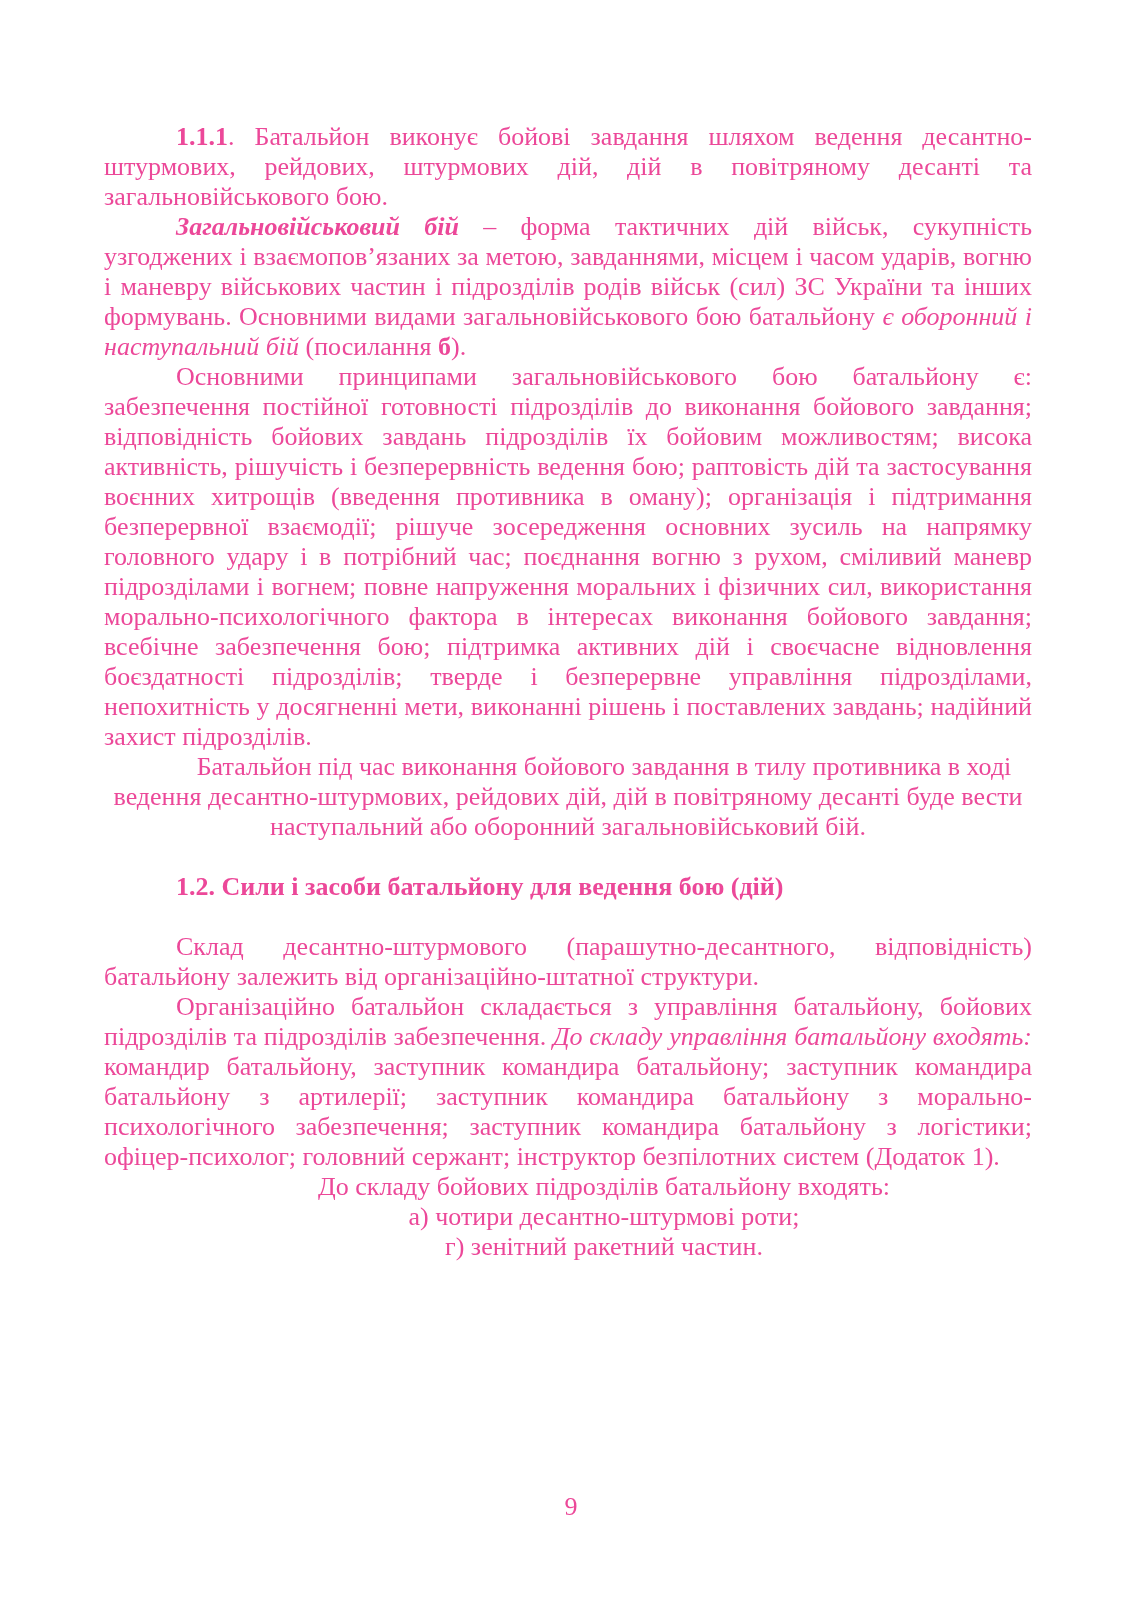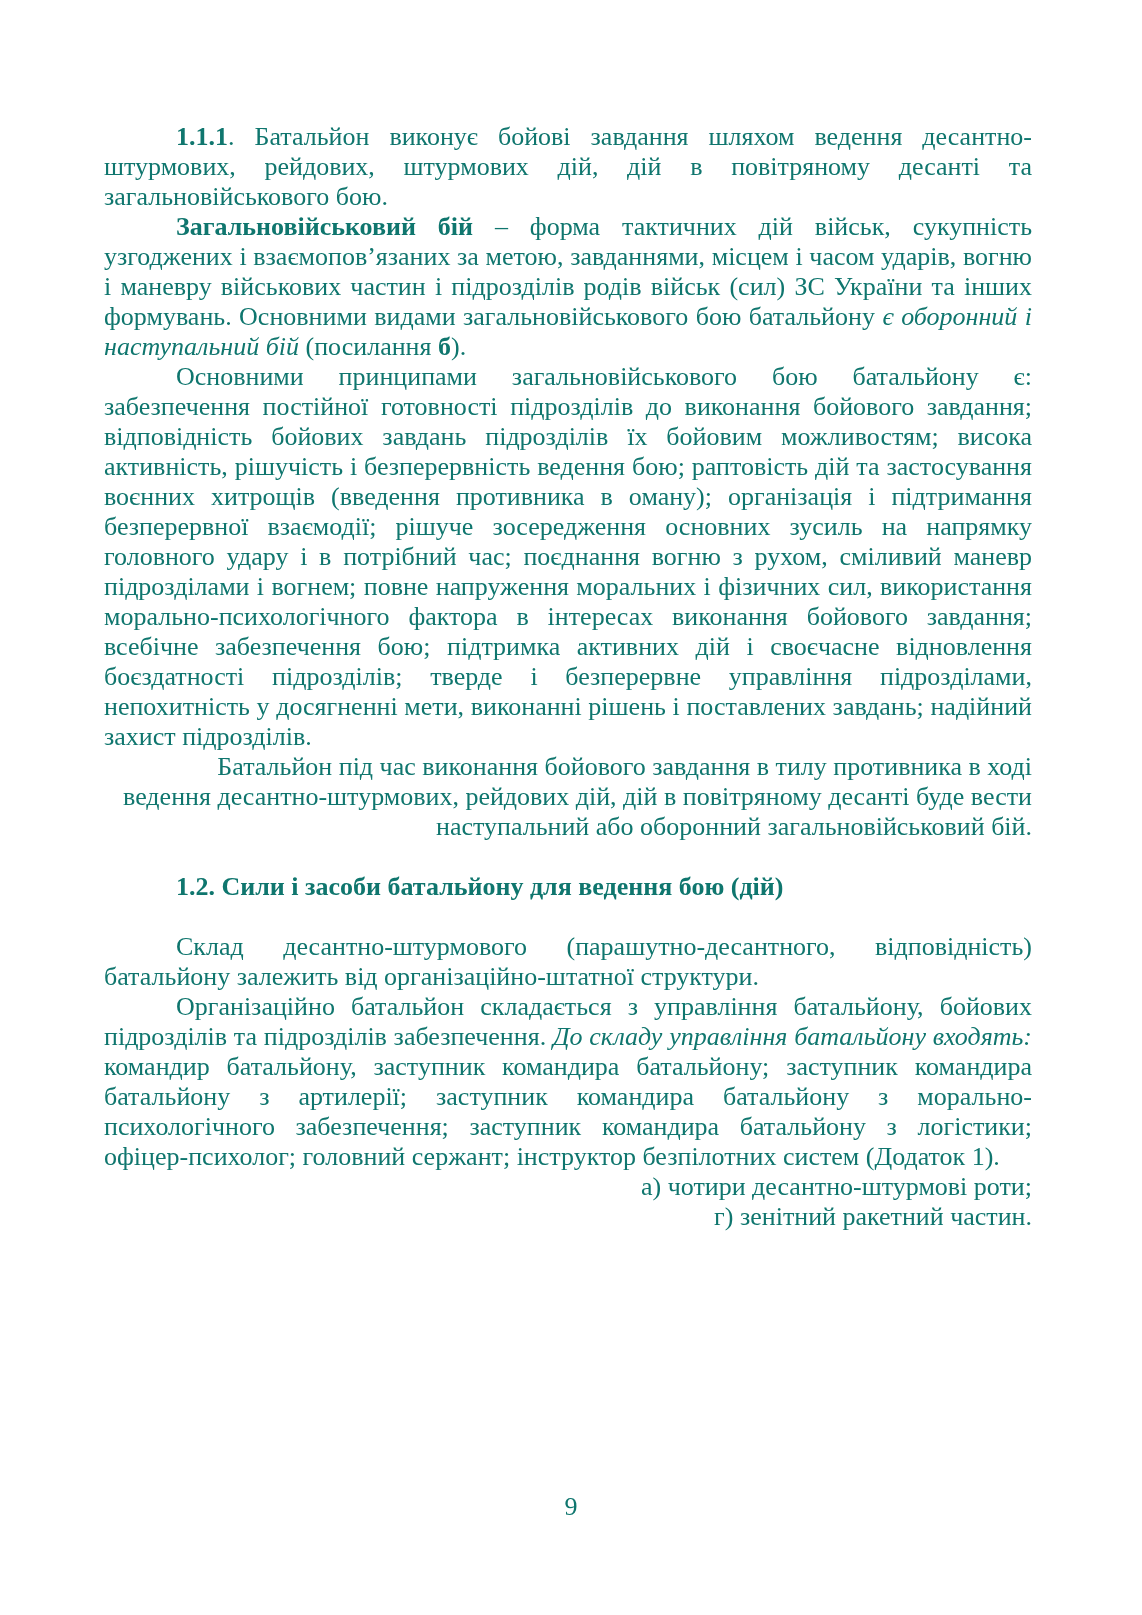--- a/index.html
+++ b/index.html
@@ -6,48 +6,48 @@
     margin: 0;
     padding: 0;
     background: #e8e8e8;
   }
   .page {
     position: relative;
     width: 1142px;
     height: 1615px;
     background: #ffffff;
     font-family: "Liberation Serif", serif;
-    color: #0f766e;
+    color: #ec4899;
     overflow: hidden;
   }
   .text-block {
     position: absolute;
     left: 104px;
     top: 122px;
     width: 928px;
     font-size: 26px;
     line-height: 30px;
   }
   .text-block p {
     margin: 0;
     text-indent: 72px;
     text-align: justify;
   }
   .text-block p.left {
-    text-align: right;
+    text-align: center;
   }
   .heading {
     font-weight: bold;
     margin-top: 30px !important;
     margin-bottom: 30px !important;
     text-align: center;
   }
   .b  { font-weight: bold; }
   .i  { font-style: italic; }
-  .bi { font-weight: bold; }
+  .bi { font-weight: bold; font-style: italic; }
   .page-number {
     position: absolute;
     top: 1492px;
     left: 0;
     width: 100%;
     text-align: center;
     font-size: 26px;
     line-height: 30px;
   }
 </style>
@@ -66,20 +66,21 @@
     <p><span>Основними принципами загальновійськового бою батальйону є: забезпечення постійної готовності підрозділів до виконання бойового завдання; відповідність бойових завдань підрозділів їх бойовим можливостям; висока активність, рішучість і безперервність ведення бою; раптовість дій та застосування воєнних хитрощів (введення противника в оману); організація і підтримання безперервної взаємодії; рішуче зосередження основних зусиль на напрямку головного удару і в потрібний час; поєднання вогню з рухом, сміливий маневр підрозділами і вогнем; повне напруження моральних і фізичних сил, використання морально-психологічного фактора в інтересах виконання бойового завдання; всебічне забезпечення бою; підтримка активних дій і своєчасне відновлення боєздатності підрозділів; тверде і безперервне управління підрозділами, непохитність у досягненні мети, виконанні рішень і поставлених завдань; надійний захист підрозділів.</span></p>
 
     <p class="left"><span>Батальйон під час виконання бойового завдання в тилу противника в ході ведення десантно-штурмових, рейдових дій, дій в повітряному десанті буде вести наступальний або оборонний загальновійськовий бій.</span></p>
 
     <p class="heading"><span>1.2. Сили і засоби батальйону для ведення бою (дій)</span></p>
 
     <p><span>Склад десантно-штурмового (парашутно-десантного, відповідність) батальйону залежить від організаційно-штатної структури.</span></p>
 
     <p><span>Організаційно батальйон складається з управління батальйону, бойових підрозділів та підрозділів забезпечення. </span><span class="i">До складу управління батальйону входять:</span><span> командир батальйону, заступник командира батальйону; заступник командира батальйону з артилерії; заступник командира батальйону з морально-психологічного забезпечення; заступник командира батальйону з логістики; офіцер-психолог; головний сержант; інструктор безпілотних систем (Додаток 1).</span></p>
 
+    <p class="left"><span>До складу бойових підрозділів батальйону входять:</span></p>
 
     <p class="left"><span>а) чотири десантно-штурмові роти;</span></p>
 
 
 
     <p class="left"><span>г) зенітний ракетний частин.</span></p>
 
   </div>
 
   <div class="page-number">9</div>

